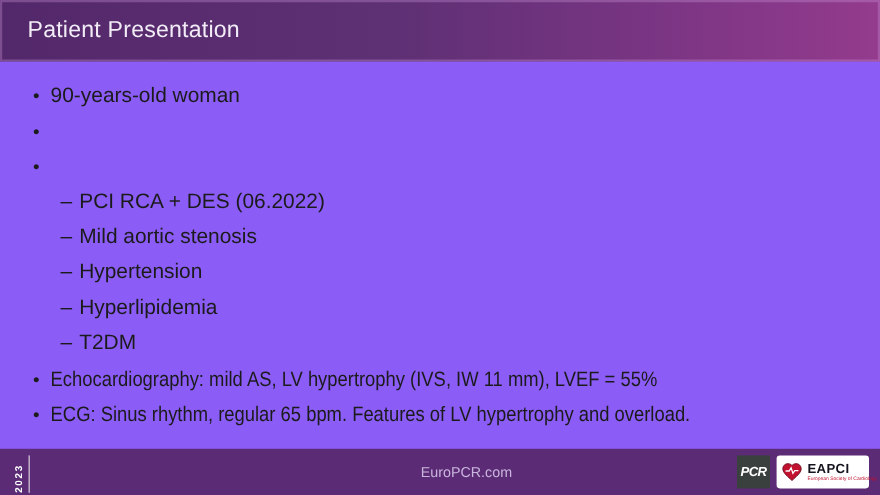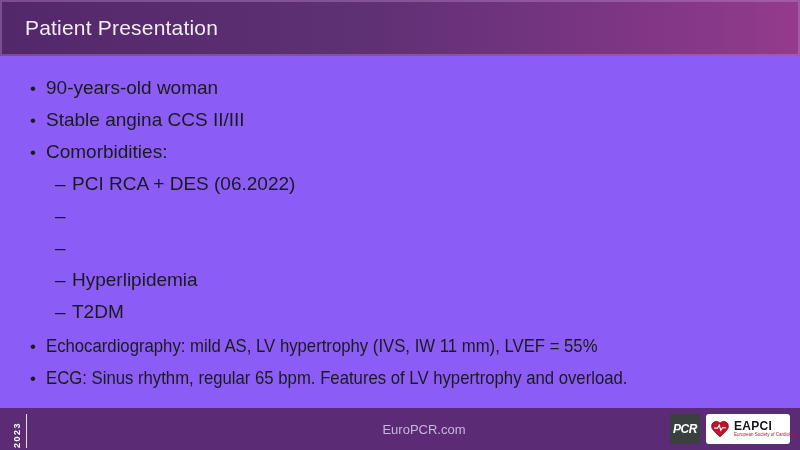--- a/index.html
+++ b/index.html
@@ -181,35 +181,35 @@
     <div class="title">Patient Presentation</div>
   </div>
 
   <div class="content">
     <div class="line level1">
       <span class="bullet">•</span>
       <span class="text">90-years-old woman</span>
     </div>
     <div class="line level1">
       <span class="bullet">•</span>
-      <span class="text">Stable angina CCS II/III</span>
     </div>
     <div class="line level1">
       <span class="bullet">•</span>
-      <span class="text">Comorbidities:</span>
     </div>
     <div class="line level2">
       <span class="bullet">–</span>
       <span class="text">PCI RCA + DES (06.2022)</span>
     </div>
     <div class="line level2">
       <span class="bullet">–</span>
-    </div>
-    <div class="line level2">
-      <span class="bullet">–</span>
+      <span class="text">Mild aortic stenosis</span>
+    </div>
+    <div class="line level2">
+      <span class="bullet">–</span>
+      <span class="text">Hypertension</span>
     </div>
     <div class="line level2">
       <span class="bullet">–</span>
       <span class="text">Hyperlipidemia</span>
     </div>
     <div class="line level2">
       <span class="bullet">–</span>
       <span class="text">T2DM</span>
     </div>
     <div class="line level1 condensed gap-before">

